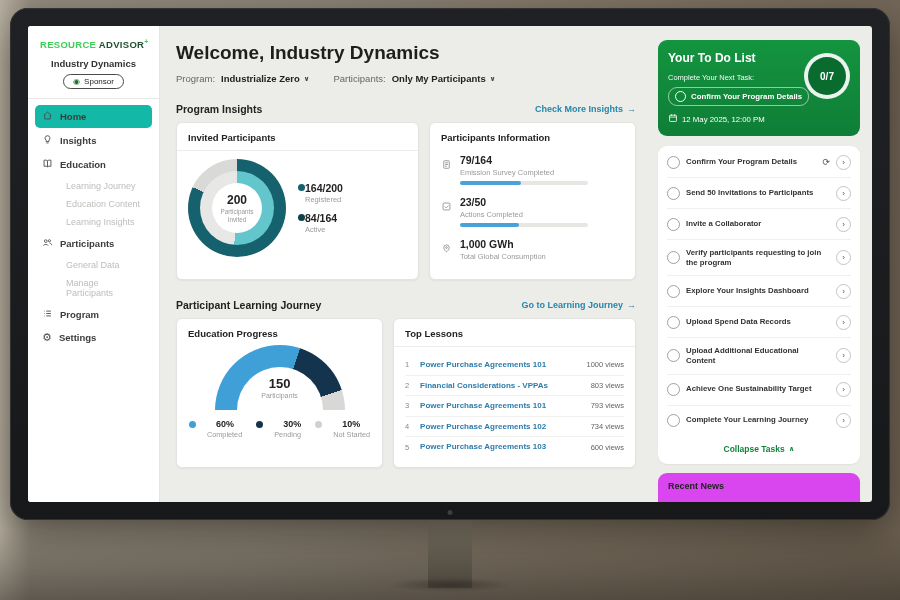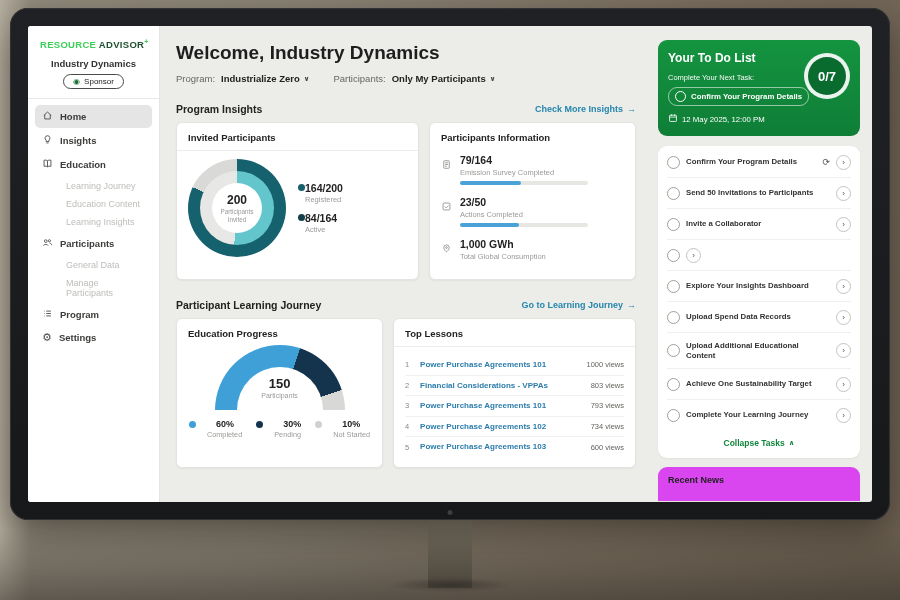--- a/index.html
+++ b/index.html
@@ -30,21 +30,21 @@
   .logo-a{color:#3dcd58;}
   .logo-b{color:#1f5130;}
   .logo-plus{color:#3dcd58;font-size:7px;vertical-align:super;}
   .org{text-align:center;font-size:9.5px;font-weight:bold;color:#333;margin-top:4px;}
   .badge{margin:5px auto 9px;border:1px solid #4a4a46;border-radius:10px;padding:2px 9px;
        font-size:8px;color:#222;display:flex;align-items:center;gap:4px;width:max-content;cursor:pointer;}
   .badge-ic{font-size:8px;color:#1a6e2e;line-height:1;}
   .side-div{height:1px;background:#e8e8e4;margin-bottom:6px;}
   .nav-item{display:flex;align-items:center;gap:7px;margin:1px 7px;padding:5px 7px;
        font-size:9.5px;font-weight:bold;color:#3c3c3a;border-radius:5px;cursor:pointer;}
-  .nav-item.active{background:#e5e5e5;}
+  .nav-item.active{background:#14b8a6;}
   .nav-item .ic{color:#4a4a46;}
   .nav-sub{margin:0 7px;padding:4px 7px 4px 31px;font-size:9px;color:#bdbdb9;cursor:pointer;}
   .gear{font-size:11px;line-height:1;color:#4a4a46;}
 
   
   .main{flex:1;padding:14px 12px 0 16px;min-width:0;}
   h1{font-size:19px;margin:2px 0 0;color:#1e1e1e;}
   .filters{display:flex;align-items:center;gap:6px;margin-top:9px;font-size:9.5px;color:#666;}
   .f-value{font-weight:bold;color:#222;display:flex;align-items:center;gap:4px;cursor:pointer;}
   .chev{font-size:7px;color:#444;}
@@ -112,21 +112,21 @@
        border-radius:9px;padding:11px 10px;color:#fff;}
   .tg-title{font-size:12px;font-weight:bold;}
   .tg-sub{font-size:7.5px;margin-top:8px;opacity:.95;}
   .tg-task{display:flex;align-items:center;gap:5px;border:1px solid rgba(255,255,255,.55);
        border-radius:9px;padding:3px 6px;margin-top:5px;width:max-content;max-width:138px;cursor:pointer;}
   .tg-check{width:9px;height:9px;border:1.3px solid #fff;border-radius:50%;flex:none;}
   .tg-task-label{font-size:7.8px;font-weight:bold;}
   .tg-date{display:flex;align-items:center;gap:4px;font-size:7.8px;margin-top:7px;}
   .todo-ring{position:absolute;right:10px;top:13px;width:46px;height:46px;border-radius:50%;
        background:#0a6b2f;border:4px solid rgba(255,255,255,.92);box-sizing:border-box;
-       display:flex;align-items:center;justify-content:center;font-size:13px;font-weight:bold;text-align:right;}
+       display:flex;align-items:center;justify-content:center;font-size:10px;font-weight:bold;text-align:right;}
   .tasks-card{background:#fff;border-radius:9px;margin-top:10px;padding:1px 9px;
        box-shadow:0 1px 2px rgba(0,0,0,.05);}
   .task{display:flex;align-items:center;gap:6px;padding:7.5px 0;border-bottom:1px solid #efefed;cursor:pointer;}
   .t-check{width:11px;height:11px;border:1px solid #a0a09c;border-radius:50%;flex:none;}
   .t-label{flex:1;font-size:7.8px;font-weight:bold;color:#333;line-height:1.3;}
   .t-re{font-size:9px;color:#555;line-height:1;}
   .t-go{width:13px;height:13px;border:1px solid #c4c4c0;border-radius:50%;display:flex;
        align-items:center;justify-content:center;font-size:8px;color:#555;flex:none;}
   .collapse{display:flex;align-items:center;justify-content:center;gap:4px;color:#12843c;
        font-size:8.5px;font-weight:bold;padding:8px 0 9px;cursor:pointer;}
@@ -413,20 +413,21 @@
           <span class="t-label">Send 50 Invitations to Participants</span>
           <span class="t-go">›</span>
         </div>
         <div class="task">
           <span class="t-check"></span>
           <span class="t-label">Invite a Collaborator</span>
           <span class="t-go">›</span>
         </div>
         <div class="task">
           <span class="t-check"></span>
+          <span class="t-label">Verify participants requesting to join the program</span>
           <span class="t-go">›</span>
         </div>
         <div class="task">
           <span class="t-check"></span>
           <span class="t-label">Explore Your Insights Dashboard</span>
           <span class="t-go">›</span>
         </div>
         <div class="task">
           <span class="t-check"></span>
           <span class="t-label">Upload Spend Data Records</span>

